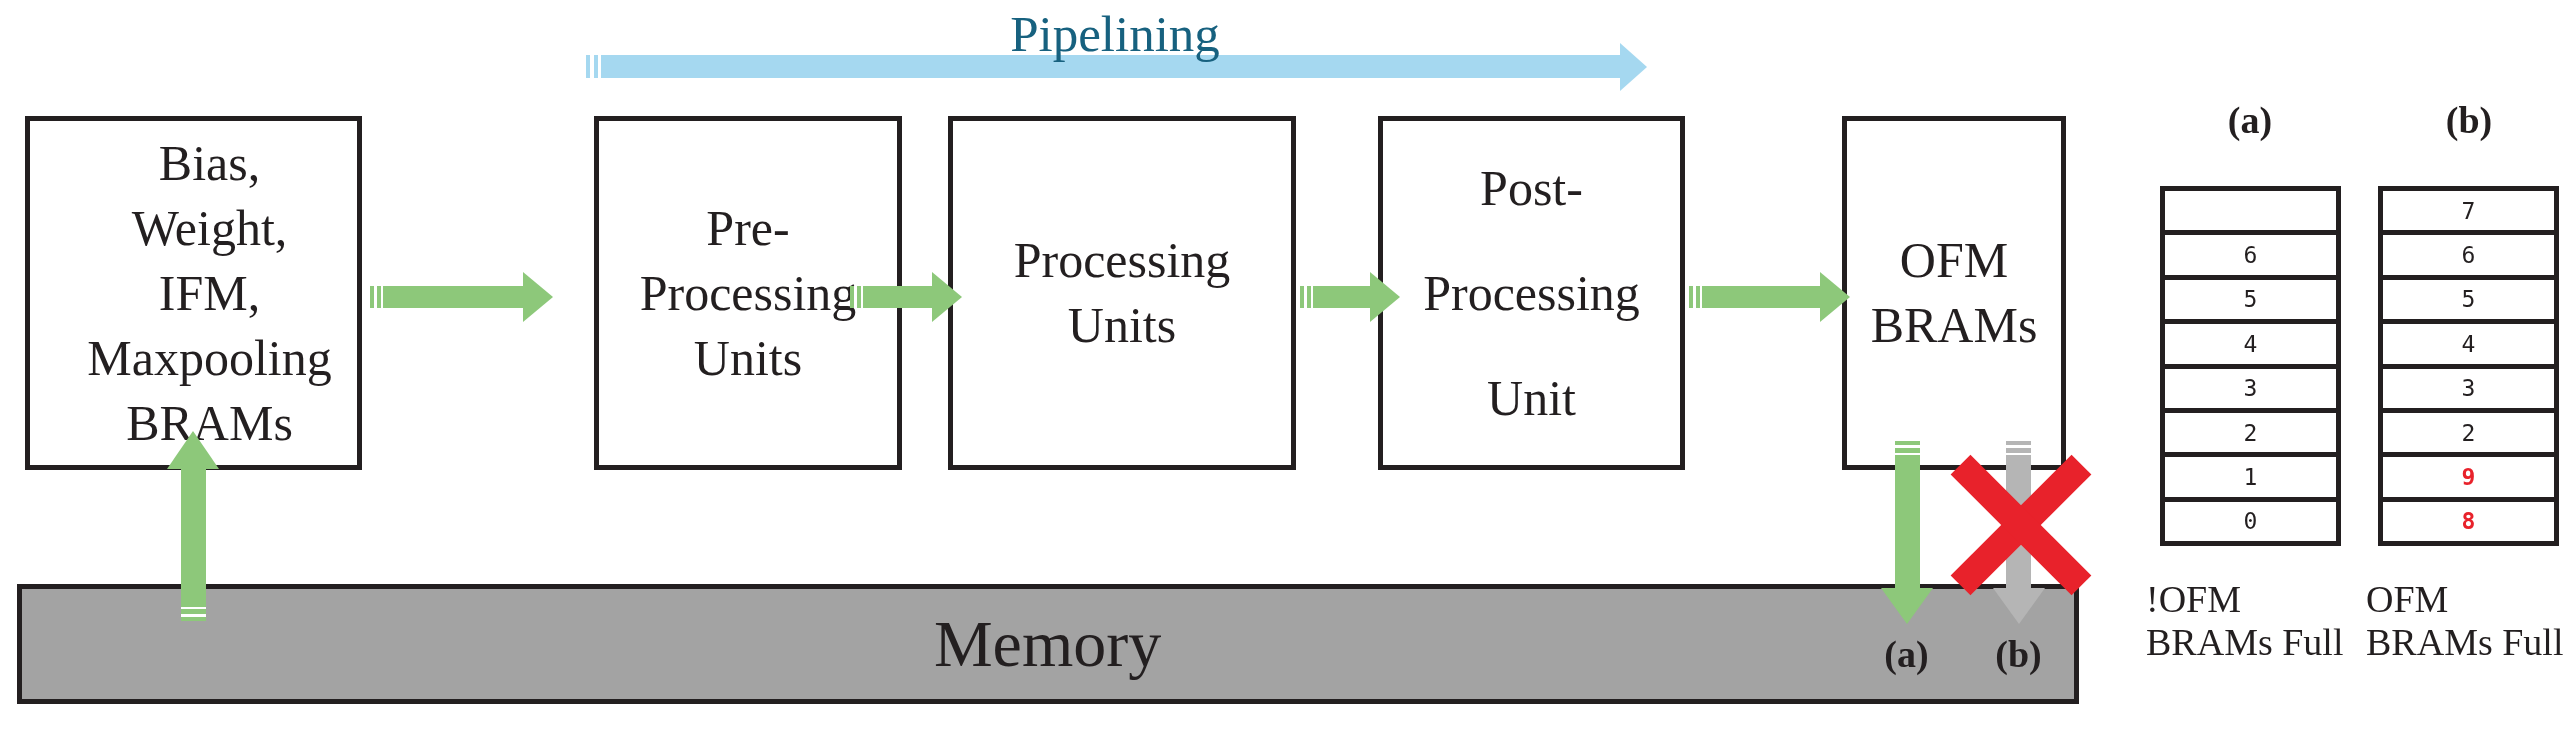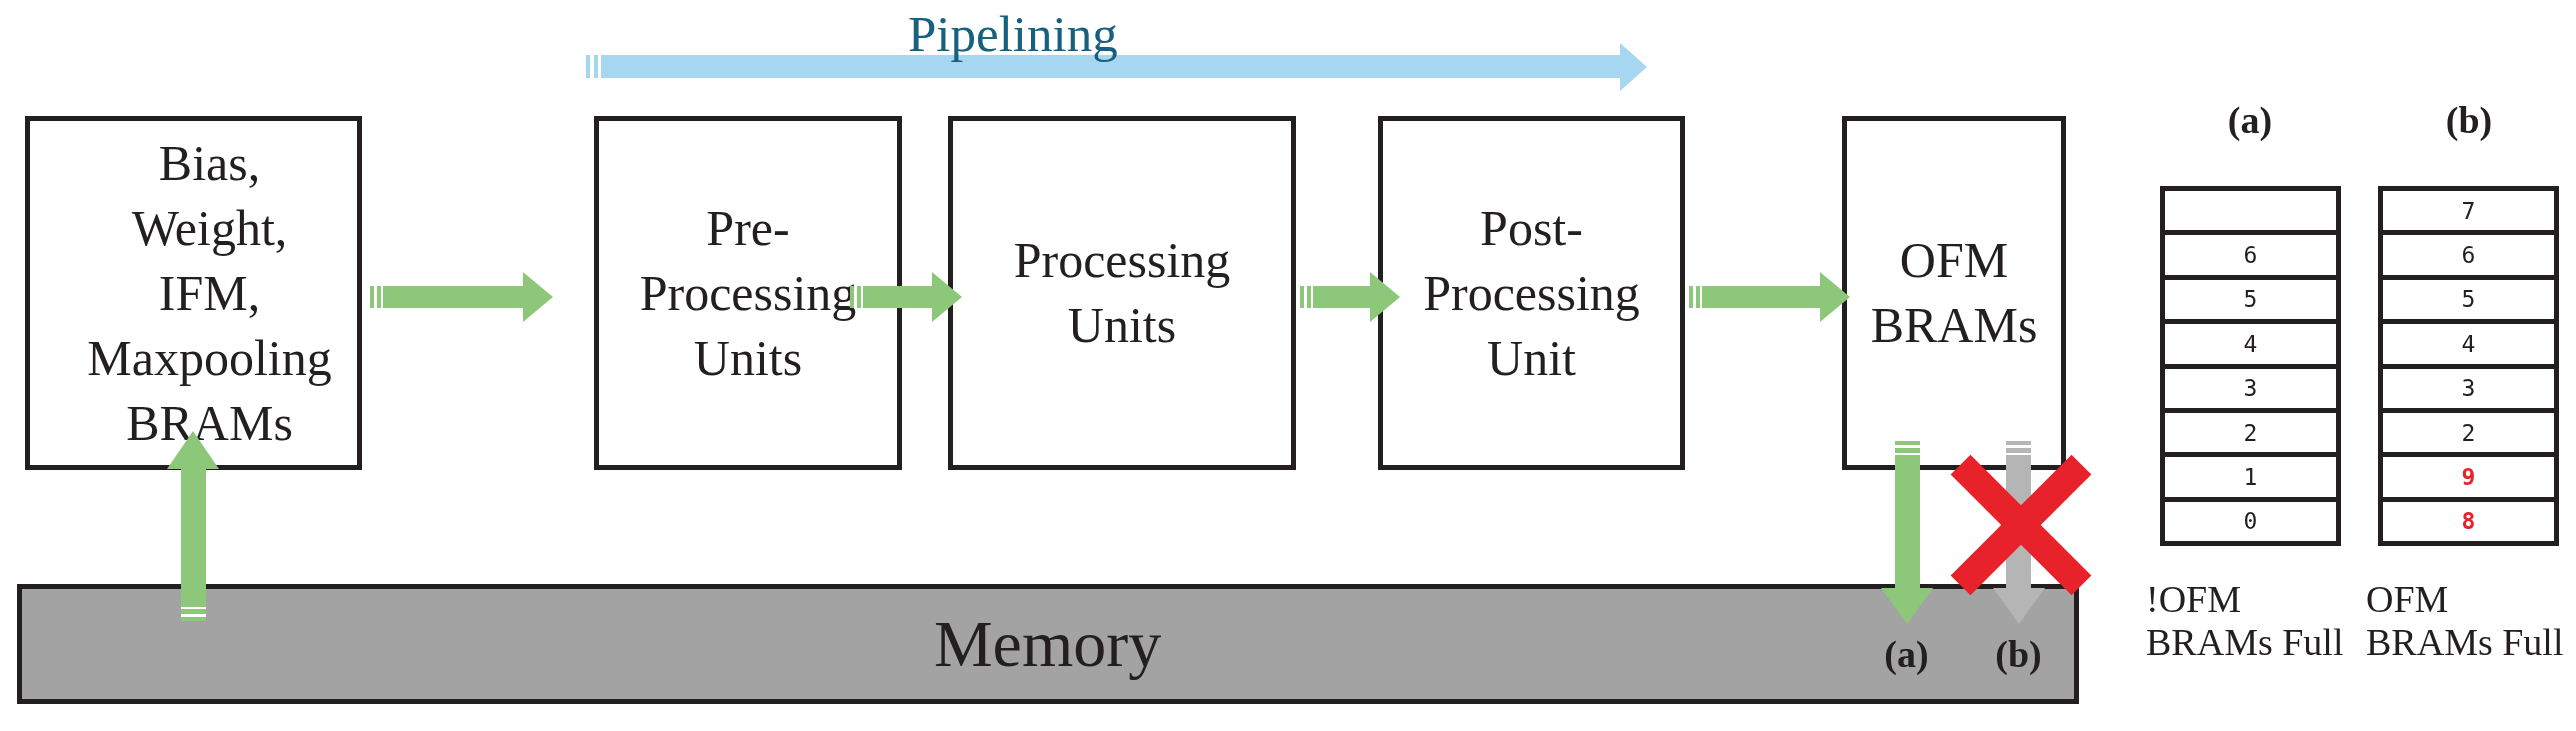--- a/index.html
+++ b/index.html
@@ -20,21 +20,21 @@
     display:flex;flex-direction:column;
     align-items:center;justify-content:center;
     text-align:center;
     font-size:50px;line-height:65px;
     z-index:1;
   }
   .block .line{white-space:nowrap;}
   #block-bias   {left:25px;  top:116px; width:337px; height:354px;padding-left:32px;}
   #block-pre    {left:558px; top:116px; width:308px; height:354px;margin-left:36px;}
   #block-proc   {left:948px;top:116px; width:348px; height:354px;}
-  #block-post   {left:1378px;top:116px; width:307px; height:354px;}
+  #block-post   {left:1378px;top:116px; width:307px; height:354px;gap:40px;}
   #block-ofm    {left:1842px;top:116px; width:224px; height:354px;}
   #block-memory {
     left:16.6px;top:584px;width:2062px;height:120px;
     position:absolute;border:5.8px solid var(--ink);background:#a3a3a3;
     box-sizing:border-box;display:flex;align-items:center;justify-content:center;
     font-size:66px;z-index:1;
   }
   
   #pipelining-arrow-shaft{
     position:absolute;left:586px;top:55px;width:1034px;height:23px;
@@ -42,21 +42,21 @@
     z-index:2;
   }
   #pipelining-arrow-head{
     position:absolute;left:1620px;top:43px;width:0;height:0;
     border-top:24px solid transparent;border-bottom:24px solid transparent;
     border-left:27px solid var(--blue);
     z-index:2;
   }
   #pipelining-label{
     position:absolute;left:908px;top:5px;width:414px;
-    text-align:left;font-size:51px;color:var(--teal);
+    text-align:center;font-size:51px;color:var(--teal);
     z-index:3;
   }
   
   .h-shaft{
     position:absolute;top:286px;height:21.5px;
     background:linear-gradient(to right,var(--green) 0 4.1px,#fff 4.1px 6.6px,var(--green) 6.6px 10.8px,#fff 10.8px 13.2px,var(--green) 13.2px);
     z-index:2;
   }
   .h-head{
     position:absolute;top:272px;width:0;height:0;

